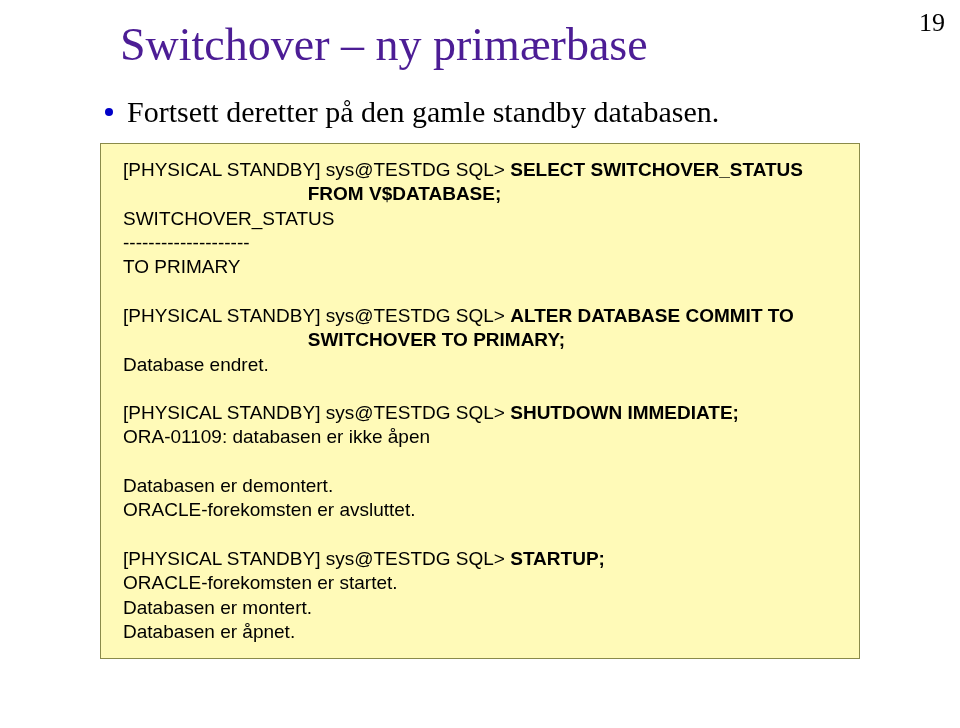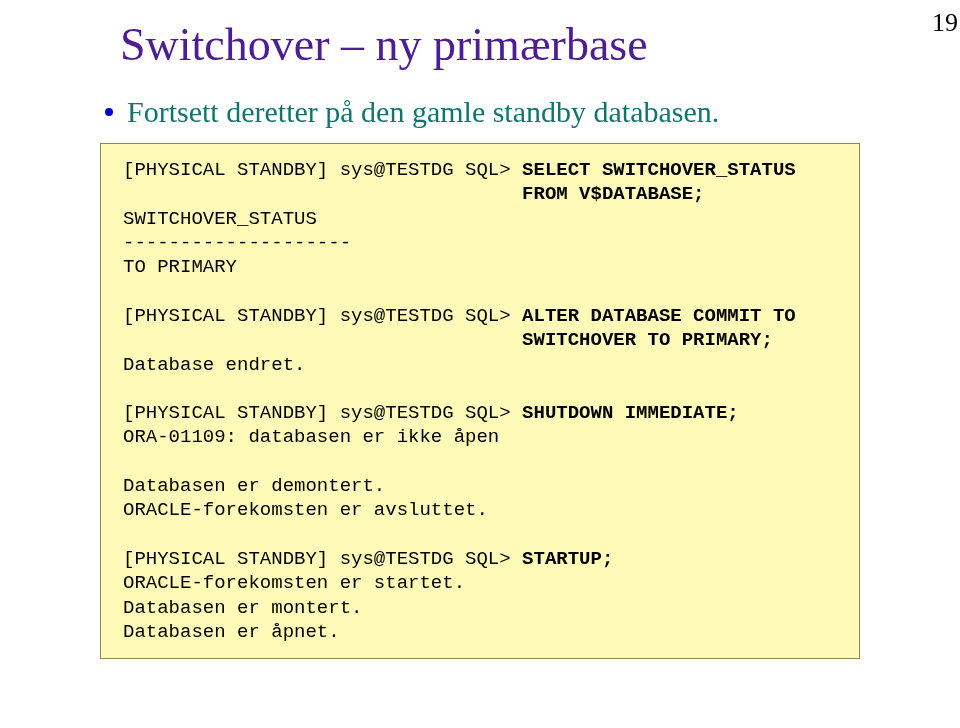--- a/index.html
+++ b/index.html
@@ -11,53 +11,53 @@
     background: #ffffff;
     font-family: "Times New Roman", Times, serif;
     position: relative;
   }
   .page {
     padding: 18px 60px 0 60px;
   }
   .page-number {
     position: absolute;
     top: 8px;
-    right: 2px;
+    right: 15px;
     font-size: 26px;
     color: #000;
   }
   .title {
     font-size: 46px;
     color: #4c1d95;
     font-weight: normal;
     margin-left: 60px;
     margin-bottom: 24px;
   }
   .bullet-line {
     display: flex;
     align-items: center;
-    color: #0f766e;
+    color: #000000;
     font-size: 30px;
     margin-left: 45px;
     margin-bottom: 14px;
   }
   .bullet-dot {
     width: 8px;
     height: 8px;
     background: #0000c8;
     border-radius: 50%;
     margin-right: 14px;
     flex: 0 0 auto;
   }
   .code-box {
     margin: 0 40px 0 40px;
     background: #fffab8;
     border: 1px solid #8a8a4a;
     padding: 14px 18px 14px 22px;
-    font-family: Liberation Mono, monospace;
+    font-family: Liberation Sans, sans-serif;
     font-size: 19px;
     line-height: 1.28;
     white-space: pre;
     color: #000;
   }
   .code-bold {
     font-weight: bold;
   }
 </style>
 </head>

